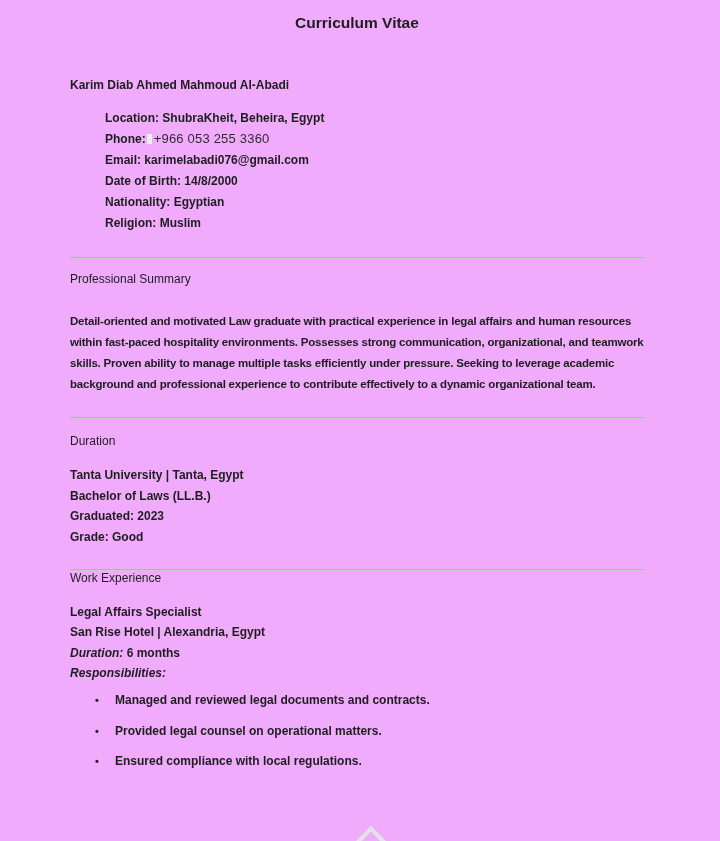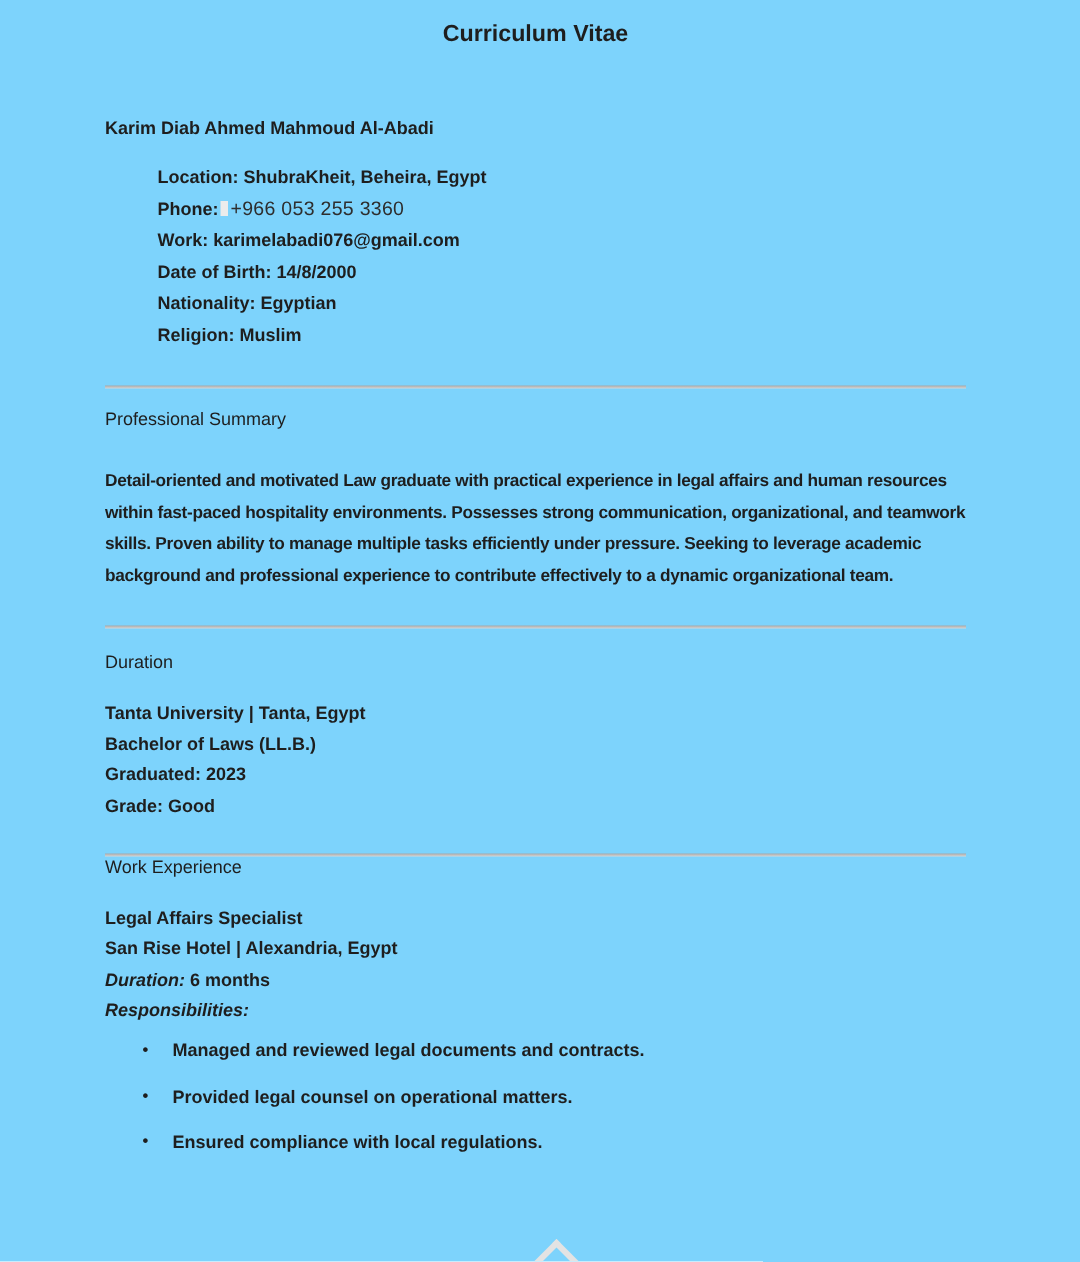--- a/index.html
+++ b/index.html
@@ -1,20 +1,20 @@
 <!DOCTYPE html>
 <html><head>
 <meta charset="utf-8">
 <style>
   html, body { margin: 0; padding: 0; background: #ffffff; }
   .page {
     position: relative;
     width: 720px;
     height: 841px;
-    background: #7dd3fc;
+    background: #f0abfc;
     overflow: hidden;
     font-family: "Liberation Sans", sans-serif;
     color: #1e1e1e;
   }
   .doc {
     position: absolute;
     left: 70px;
     top: 0;
     width: 574px;
   }
@@ -117,21 +117,21 @@
 <div class="page">
   <div class="doc">
 
     <div class="doc-title">Curriculum Vitae</div>
 
     <div class="name">Karim Diab Ahmed Mahmoud Al-Abadi</div>
 
     <div class="contact">
       <div class="contact-line"><span>Location:</span> <span>ShubraKheit, Beheira, Egypt</span></div>
       <div class="contact-line"><span>Phone:</span><span class="phone-artifact"></span><span class="phone-value">+966 053 255 3360</span></div>
-      <div class="contact-line"><span>Work:</span> <span>karimelabadi076@gmail.com</span></div>
+      <div class="contact-line"><span>Email:</span> <span>karimelabadi076@gmail.com</span></div>
       <div class="contact-line"><span>Date of Birth:</span> <span>14/8/2000</span></div>
       <div class="contact-line"><span>Nationality:</span> <span>Egyptian</span></div>
       <div class="contact-line"><span>Religion:</span> <span>Muslim</span></div>
     </div>
 
     <hr class="rule rule-1">
 
     <div class="section-heading heading-summary">Professional Summary</div>
     <div class="summary-text">Detail-oriented and motivated Law graduate with practical experience in legal affairs and human resources within fast-paced hospitality environments. Possesses strong communication, organizational, and teamwork skills. Proven ability to manage multiple tasks efficiently under pressure. Seeking to leverage academic background and professional experience to contribute effectively to a dynamic organizational team.</div>
 

